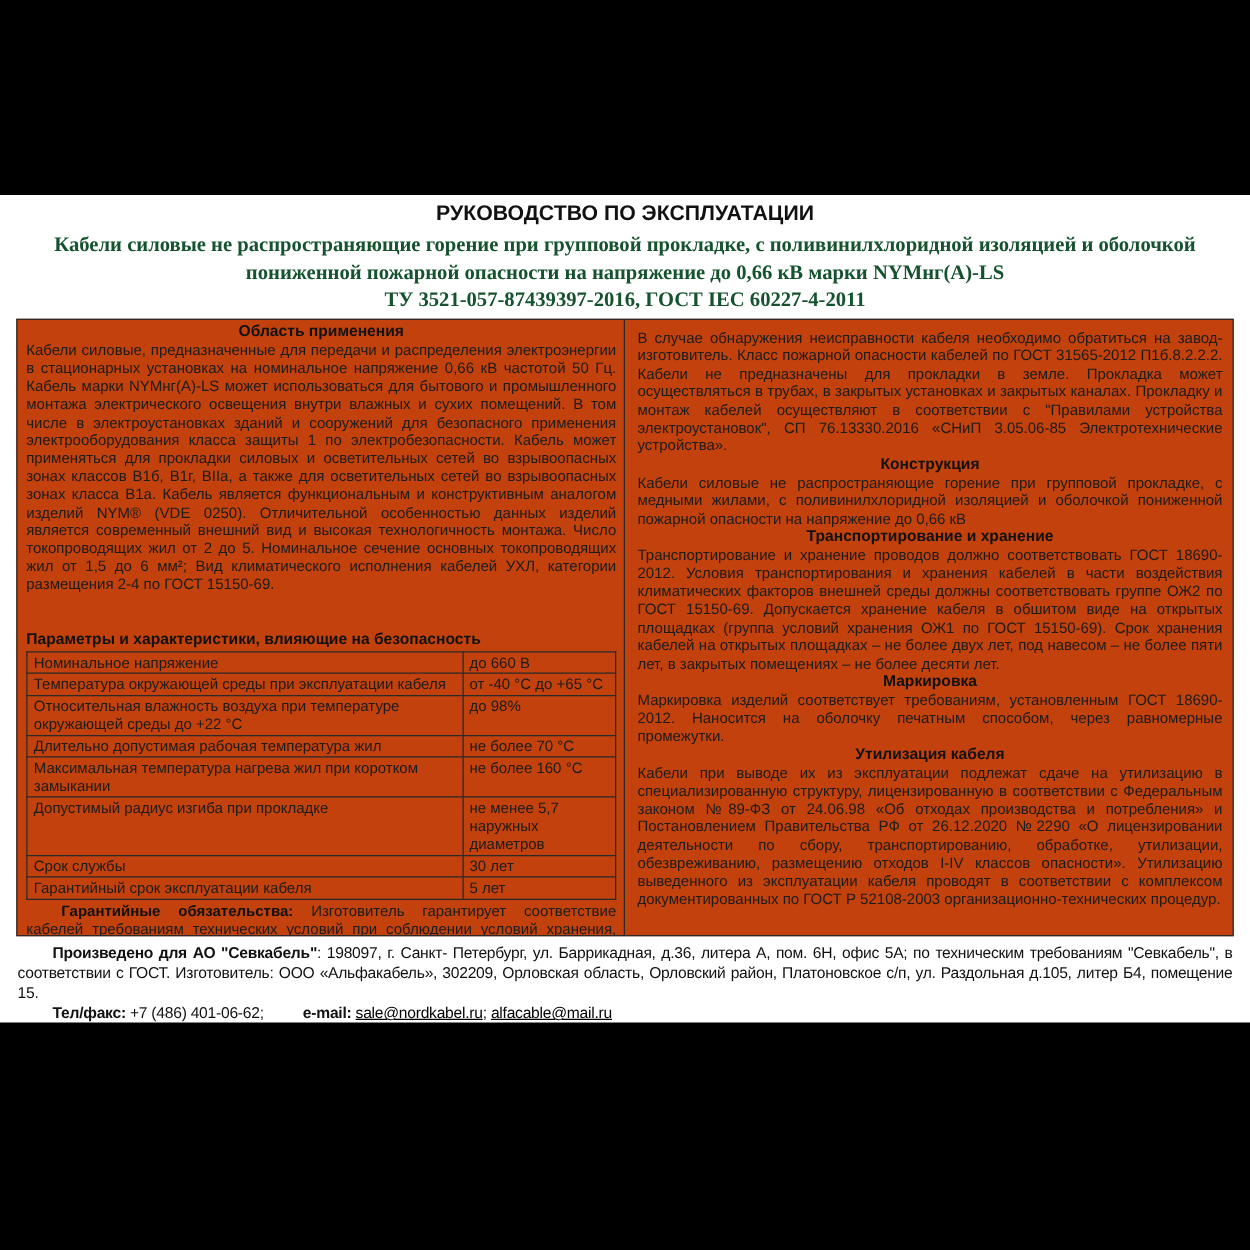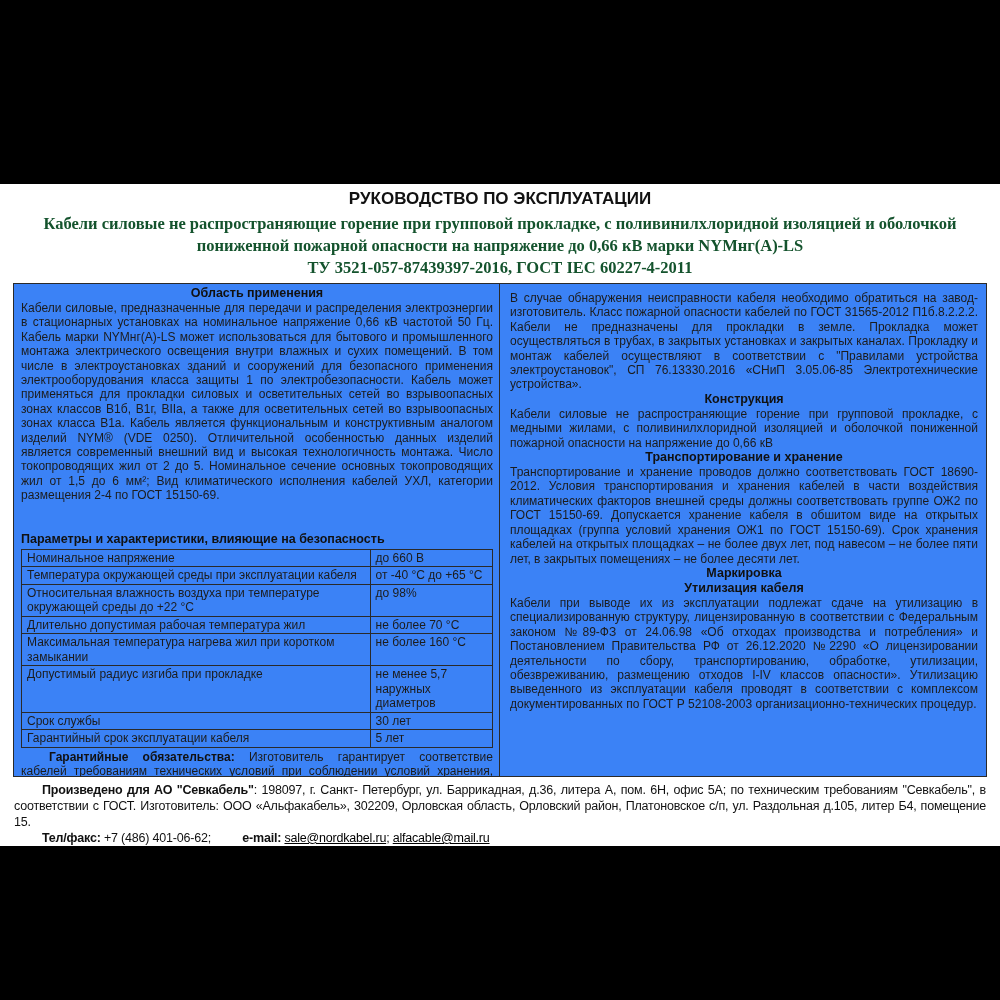--- a/index.html
+++ b/index.html
@@ -1,24 +1,24 @@
 <!DOCTYPE html>
 <html><head>
 <meta charset="utf-8">
 <style>
   html,body{margin:0;padding:0;background:#000;}
   body{width:1000px;height:1000px;position:relative;font-family:"Liberation Sans",sans-serif;-webkit-font-smoothing:antialiased;}
   .letterbox{position:absolute;left:0;width:1000px;background:#000;}
   .letterbox.top{top:0;height:168px;}
   .letterbox.bottom{top:830px;height:170px;}
-  .doc{position:absolute;top:184px;left:0;width:1000px;height:662px;background:#fff;color:#1a1a1a;overflow:hidden;box-sizing:border-box;}
+  .doc{position:absolute;top:156px;left:0;width:1000px;height:662px;background:#fff;color:#1a1a1a;overflow:hidden;box-sizing:border-box;}
   .titles{text-align:center;padding-top:4px;}
   .t1{font-family:"Liberation Sans",sans-serif;font-weight:bold;font-size:17px;line-height:22px;margin:0 0 3px 0;color:#111;}
   .t-serif{font-family:"Liberation Serif",serif;font-weight:bold;font-size:16.5px;line-height:22px;margin:0;color:#14532d;}
-  .content-box{margin:4px 13px 0 13px;height:494px;border:1.5px solid #2a2a2a;box-sizing:border-box;display:flex;background:#3b82f6;}
+  .content-box{margin:4px 13px 0 13px;height:494px;border:1.5px solid #2a2a2a;box-sizing:border-box;display:flex;background:#c2410c;}
   .col-left{width:486px;box-sizing:border-box;border-right:1.5px solid #2a2a2a;padding:2px 6px 0 7px;overflow:hidden;}
   .col-right{flex:1;box-sizing:border-box;padding:7px 8px 0 10px;overflow:hidden;}
   .sec-head{font-size:12.5px;font-weight:bold;text-align:center;margin:0;line-height:15px;color:#111;}
   .sec-head.left-align{text-align:left;line-height:16px;margin-top:28px;}
   p.body{font-size:12px;line-height:14.4px;text-align:justify;margin:0;color:#1c1c1c;}
   table.params{width:100%;border-collapse:collapse;margin:2px 0 2px 0;}
   table.params td{border:1.2px solid #2a2a2a;font-size:12px;line-height:14.5px;padding:1px 5px;vertical-align:top;color:#1c1c1c;}
   td.val{width:26%;}
   .bold{font-weight:bold;color:#111;margin-left:28px;}
   .footer{margin:5px 14px 0 14px;font-size:12.5px;line-height:16px;letter-spacing:-0.2px;color:#111;}
@@ -88,20 +88,21 @@
       <p class="body"><span class="bold">Гарантийные обязательства:</span><span> Изготовитель гарантирует соответствие кабелей требованиям технических условий при соблюдении условий хранения, транспортирования, монтажа и эксплуатации. Гарантийный срок исчисляют с даты ввода кабеля в эксплуатацию, но не позднее 6 месяцев с даты изготовления, указанной на бирке.</span></p>
     </div>
 
     <div class="col-right">
       <p class="body">В случае обнаружения неисправности кабеля необходимо обратиться на завод-изготовитель. Класс пожарной опасности кабелей по ГОСТ 31565-2012 П1б.8.2.2.2. Кабели не предназначены для прокладки в земле. Прокладка может осуществляться в трубах, в закрытых установках и закрытых каналах. Прокладку и монтаж кабелей осуществляют в соответствии с "Правилами устройства электроустановок", СП 76.13330.2016 «СНиП 3.05.06-85 Электротехнические устройства».</p>
       <div class="sec-head">Конструкция</div>
       <p class="body">Кабели силовые не распространяющие горение при групповой прокладке, с медными жилами, с поливинилхлоридной изоляцией и оболочкой пониженной пожарной опасности на напряжение до 0,66 кВ</p>
       <div class="sec-head">Транспортирование и хранение</div>
       <p class="body">Транспортирование и хранение проводов должно соответствовать ГОСТ 18690-2012. Условия транспортирования и хранения кабелей в части воздействия климатических факторов внешней среды должны соответствовать группе ОЖ2 по ГОСТ 15150-69. Допускается хранение кабеля в обшитом виде на открытых площадках (группа условий хранения ОЖ1 по ГОСТ 15150-69). Срок хранения кабелей на открытых площадках – не более двух лет, под навесом – не более пяти лет, в закрытых помещениях – не более десяти лет.</p>
       <div class="sec-head">Маркировка</div>
+      <p class="body">Маркировка изделий соответствует требованиям, установленным ГОСТ 18690-2012. Наносится на оболочку печатным способом, через равномерные промежутки.</p>
       <div class="sec-head">Утилизация кабеля</div>
       <p class="body">Кабели при выводе их из эксплуатации подлежат сдаче на утилизацию в специализированную структуру, лицензированную в соответствии с Федеральным законом №89-ФЗ от 24.06.98 «Об отходах производства и потребления» и Постановлением Правительства РФ от 26.12.2020 №2290 «О лицензировании деятельности по сбору, транспортированию, обработке, утилизации, обезвреживанию, размещению отходов I-IV классов опасности». Утилизацию выведенного из эксплуатации кабеля проводят в соответствии с комплексом документированных по ГОСТ Р 52108-2003 организационно-технических процедур.</p>
     </div>
 
   </div>
 
   <div class="footer">
     <p class="just"><span class="bold">Произведено для АО "Севкабель"</span><span>: 198097, г. Санкт- Петербург, ул. Баррикадная, д.36, литера А, пом. 6Н, офис 5А; по техническим требованиям "Севкабель", в соответствии с ГОСТ. Изготовитель: ООО «Альфакабель», 302209, Орловская область, Орловский район, Платоновское с/п, ул. Раздольная д.105, литер Б4, помещение 15.</span></p>
     <p><span class="bold">Тел/факс:</span><span> +7 (486) 401-06-62; </span><span class="bold">e-mail: </span><a class="mail">sale@nordkabel.ru</a><span>; </span><a class="mail">alfacable@mail.ru</a></p>
 

